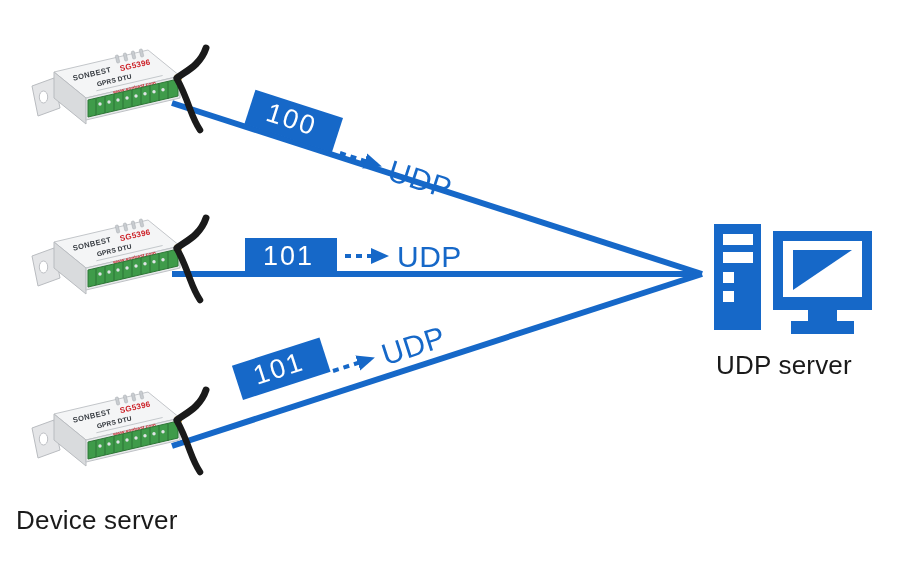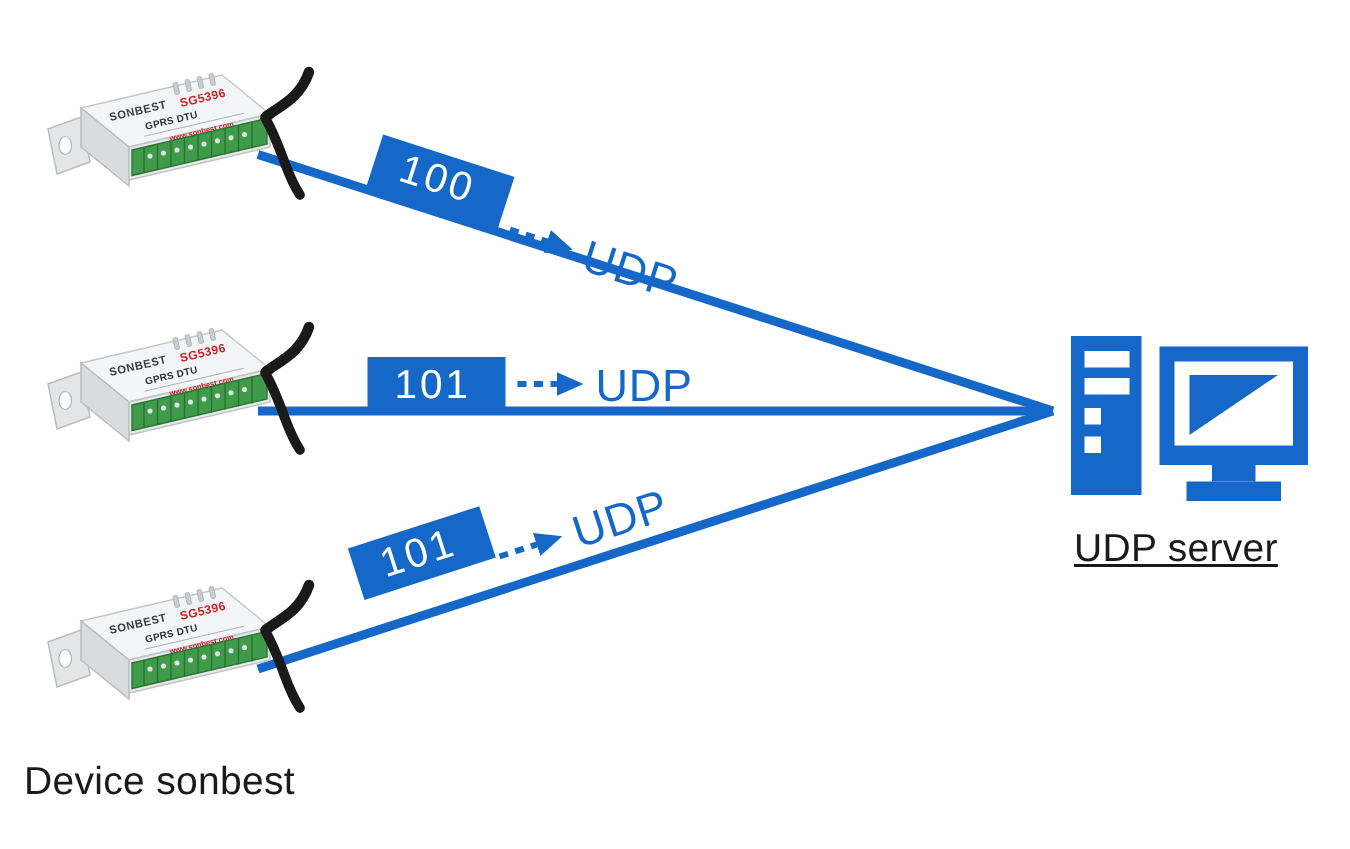--- a/index.html
+++ b/index.html
@@ -31,21 +31,20 @@
   }
   #device-module-label {
     left: 16px;
     top: 505px;
     font-size: 26px;
   }
   #udp-server-label {
     left: 716px;
     top: 350px;
     font-size: 26px;
-    text-decoration: underline;
   }
   .badge-text {
     font-family: "Liberation Sans", sans-serif;
     fill: #ffffff;
     font-size: 27px;
     font-weight: 400;
     letter-spacing: 2px;
   }
   .udp-text {
     font-family: "Liberation Sans", sans-serif;
@@ -178,13 +177,13 @@
 
     <path d="M793,250 L852,250 L793,290 Z" fill="#1668c8"></path>
 
     <rect x="808" y="310" width="29" height="11" fill="#1668c8"></rect>
     <rect x="791" y="321" width="63" height="13" fill="#1668c8"></rect>
   </g>
 </svg>
 
 <div class="txt-label" id="udp-server-label">UDP server</div>
 
-<div class="txt-label" id="device-module-label">Device sonbest</div>
+<div class="txt-label" id="device-module-label">Device server</div>
 
 </body></html>

